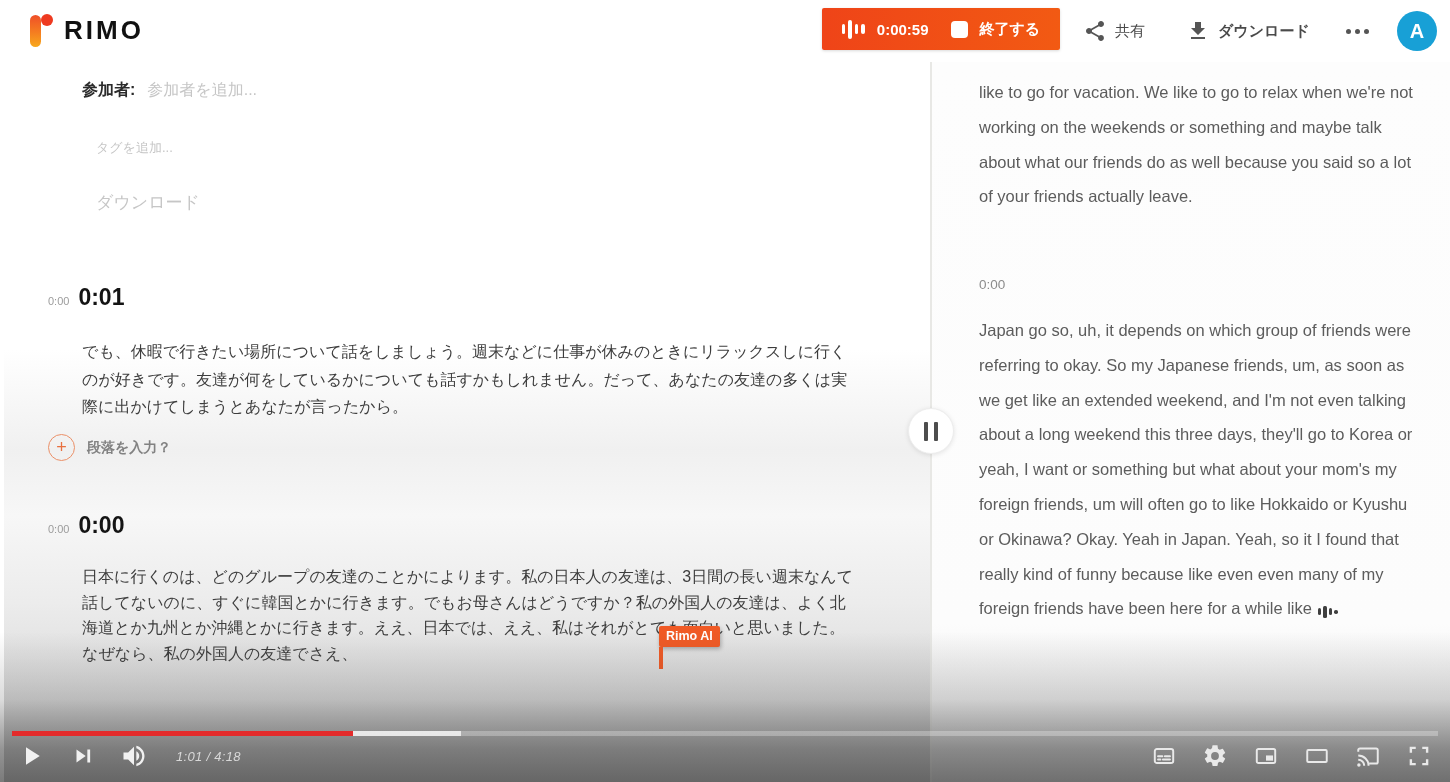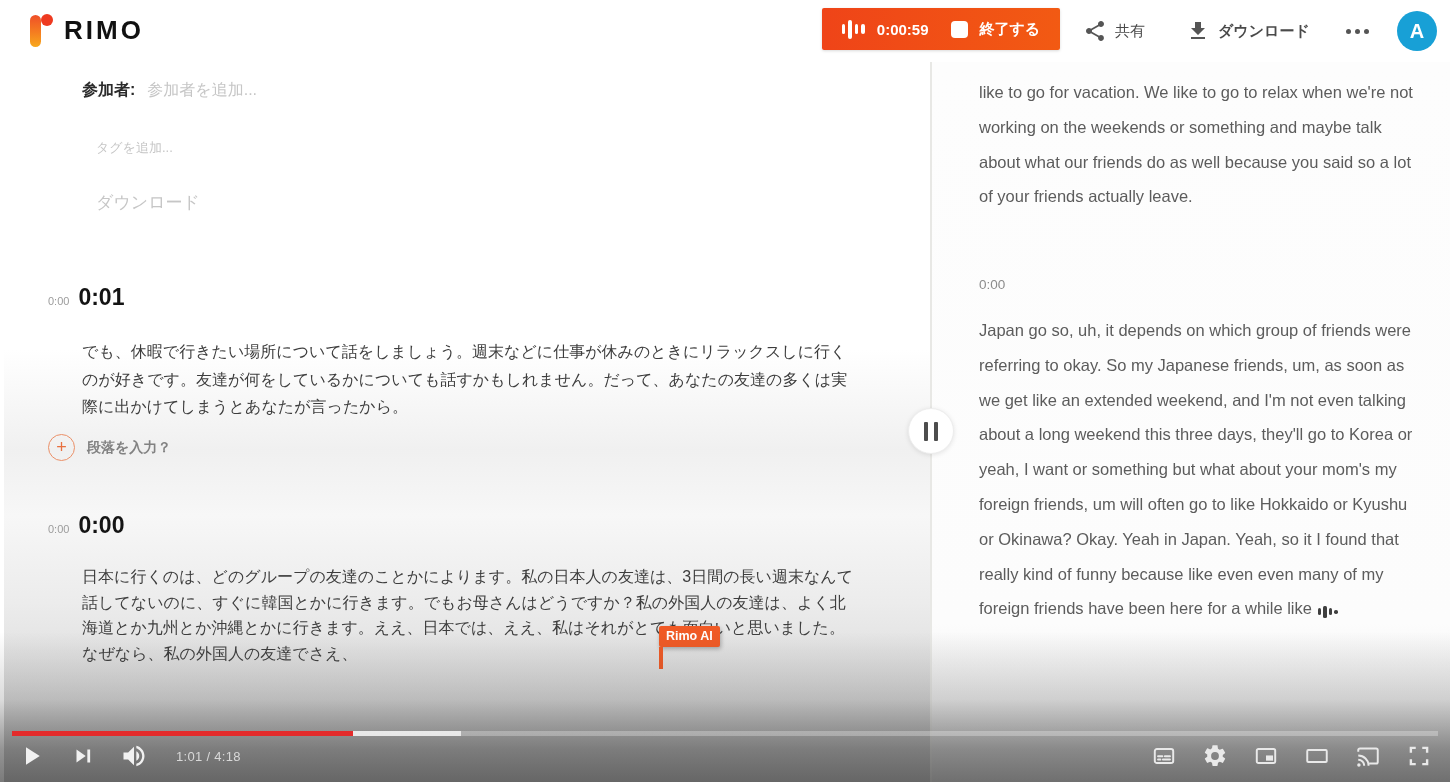--- a/index.html
+++ b/index.html
@@ -85,21 +85,21 @@
   .en-main { position:absolute; left:47px; top:251px; width:434px; font-size:16.5px;
              line-height:34.8px; color:#5c5c5c; cursor:text; }
   .live-indicator { display:inline-flex; align-items:center; gap:2px; margin-left:6px; vertical-align:-1px; }
   .live-indicator i { display:inline-block; width:3.5px; border-radius:1.5px; background:#3f3f3f; }
   .live-indicator i:nth-child(1){height:7px} .live-indicator i:nth-child(2){height:12px}
   .live-indicator i:nth-child(3){height:7px}
   .live-indicator b { width:3.5px; height:3.5px; border-radius:50%; background:#3f3f3f; }
 
   
   .player-overlay { position:absolute; left:0; top:632px; width:1450px; height:150px; z-index:20;
-      background:linear-gradient(180deg,rgba(60,60,60,0) 0%,rgba(60,60,60,0.18) 45%,rgba(62,62,62,0.55) 78%,rgba(60,60,60,0.68) 100%); }
+      background:linear-gradient(180deg,rgba(60,60,60,0) 0%,rgba(60,60,60,0.18) 45%,rgba(62,62,62,0.55) 78%,rgba(60,60,60,0.68) 100%);font-style:italic; }
   .progress { position:absolute; left:12px; right:12px; top:99px; height:5px; cursor:pointer; }
   .progress-track { position:absolute; left:0; top:0; width:100%; height:100%; background:rgba(255,255,255,0.28); }
   .progress-buffer { position:absolute; left:0; top:0; height:100%; background:rgba(255,255,255,0.72); }
   .progress-played { position:absolute; left:0; top:0; height:100%; background:#e32b2b; }
 
   .controls-left { position:absolute; left:16px; bottom:7px; height:38px; display:flex; align-items:center; gap:24px; }
   .controls-right { position:absolute; right:18px; bottom:7px; height:38px; display:flex; align-items:center; gap:25px; }
   .pbtn { display:flex; align-items:center; justify-content:center; cursor:pointer; }
   .pbtn svg { display:block; }
   .time-display { font-size:13px; color:#d8d8d8; margin-left:4px; letter-spacing:0.3px; }

